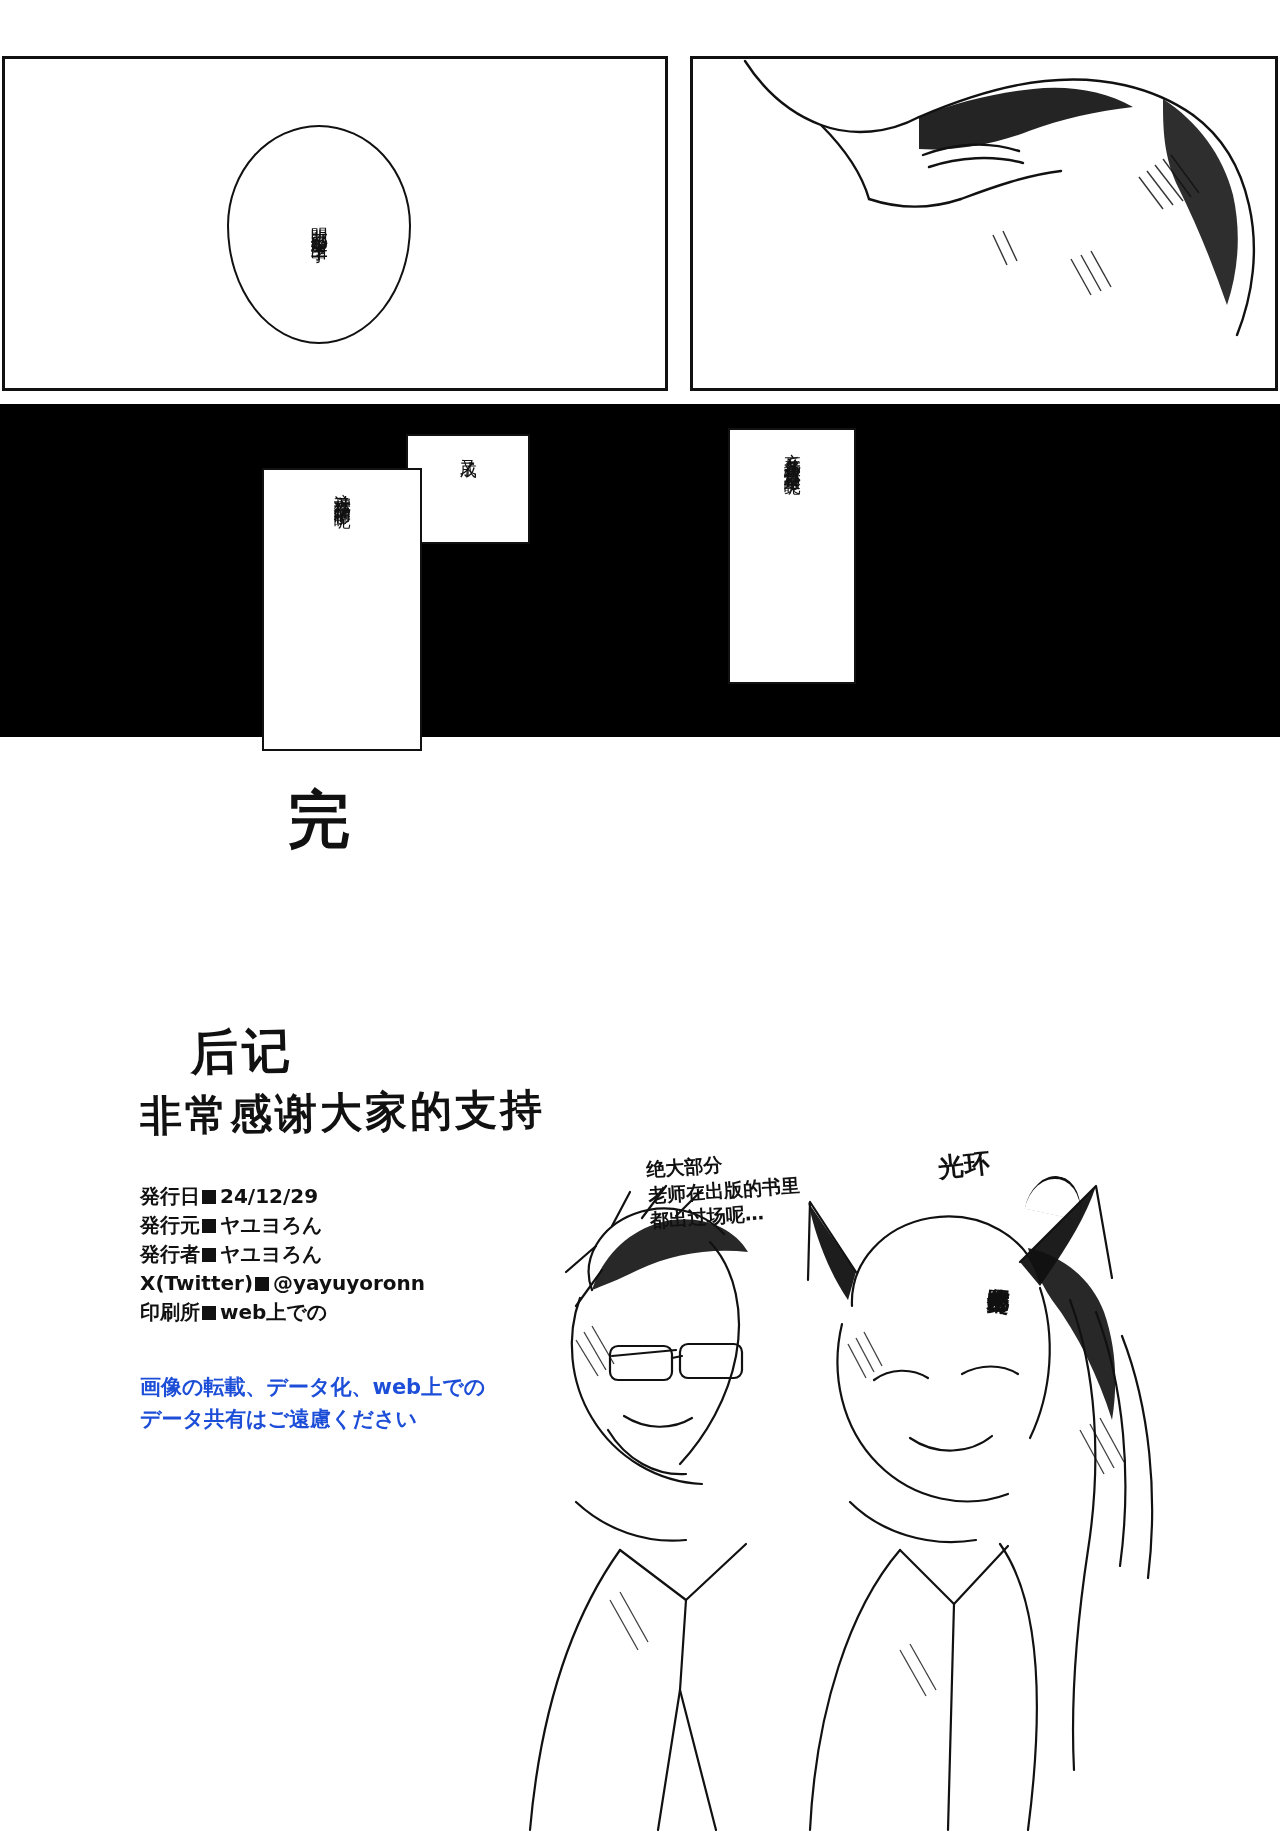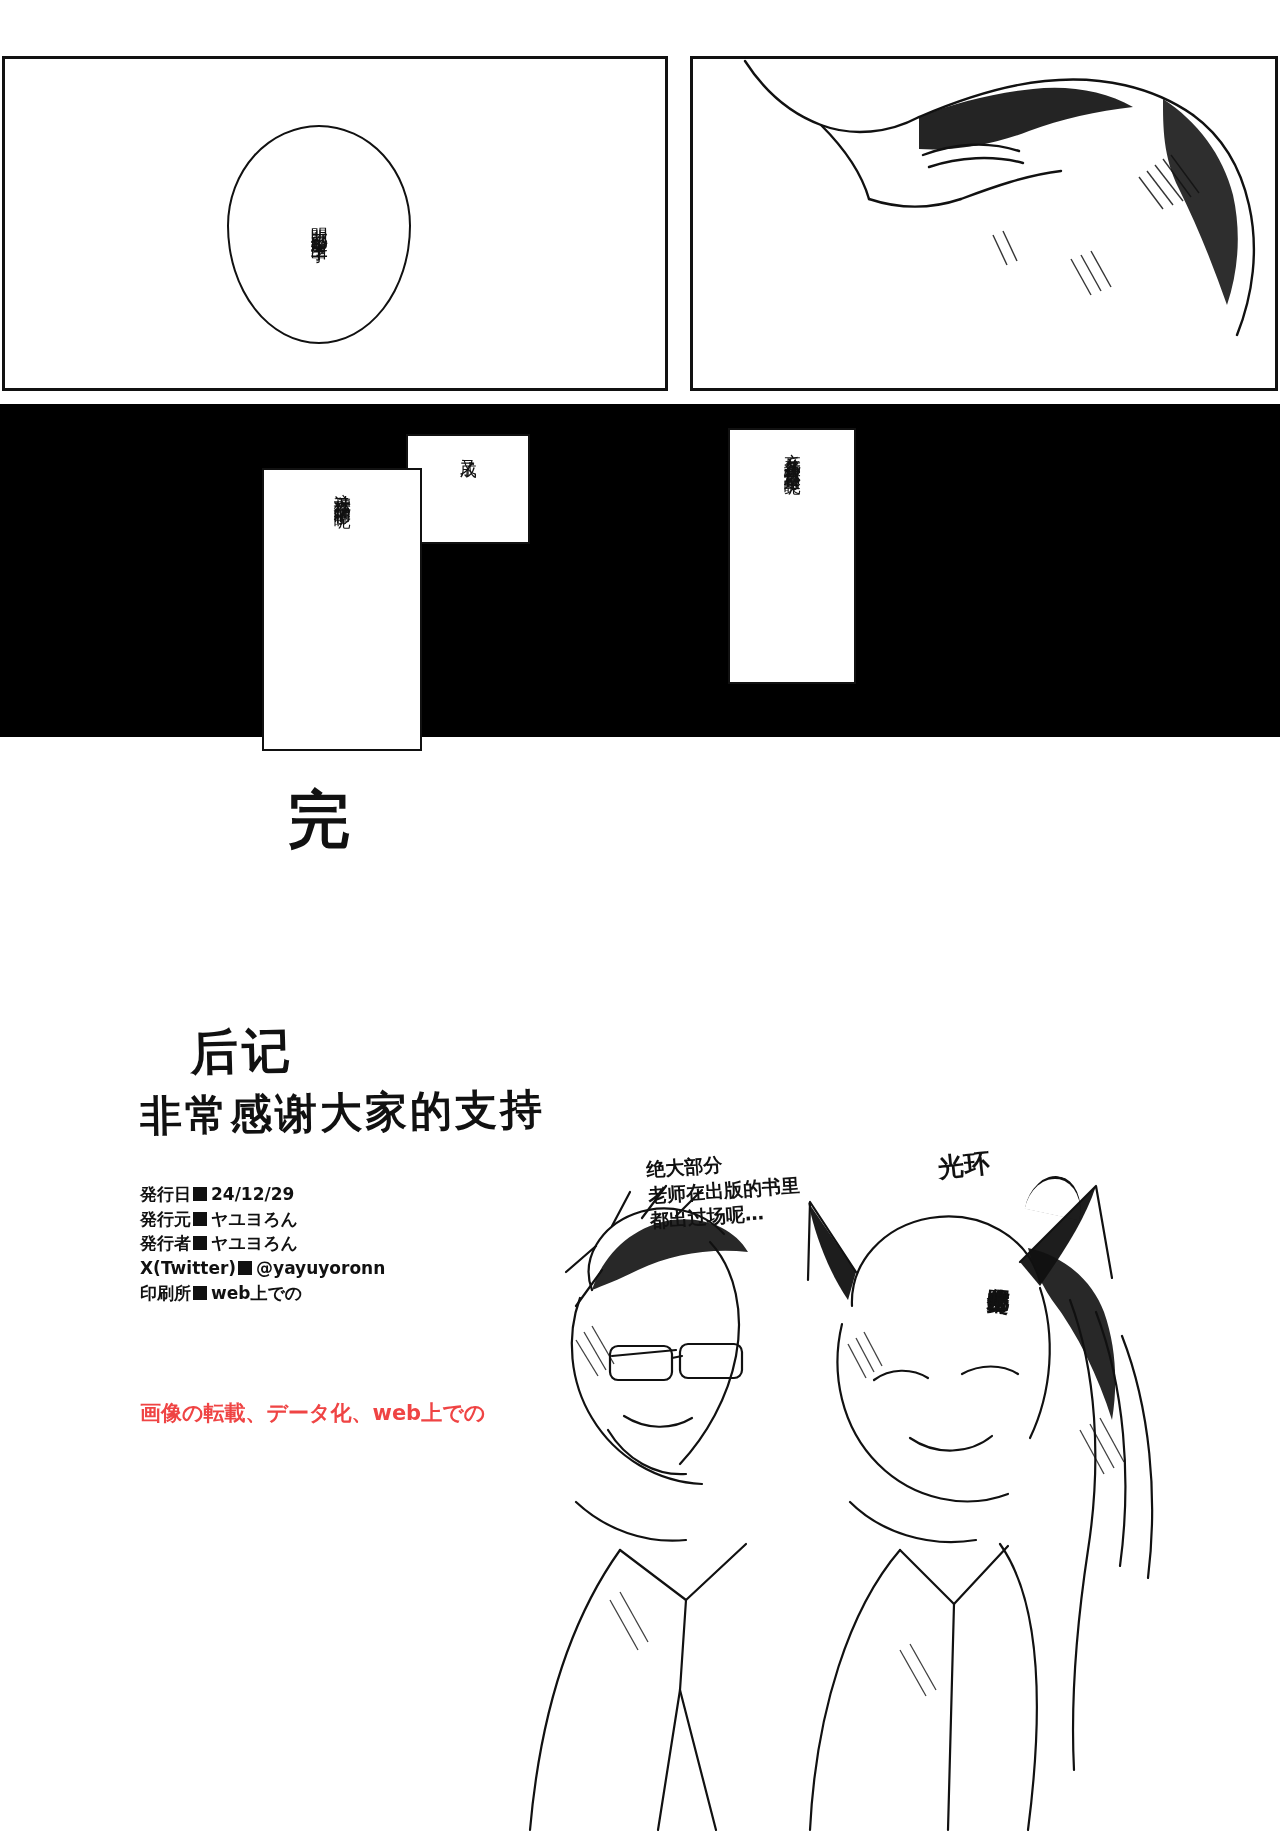--- a/index.html
+++ b/index.html
@@ -110,43 +110,42 @@
     color: #111;
     font-family: "DejaVu Sans", "Liberation Sans", sans-serif;
     letter-spacing: 3px;
     transform: rotate(-1deg);
   }
 
   
   .colophon {
     position: absolute;
     left: 140px; top: 1182px;
-    font-size: 17px;
+    font-size: 20px;
     line-height: 1.45;
     color: #111;
     font-family: "DejaVu Sans", "Liberation Sans", sans-serif;
     font-weight: 700;
   }
   .colophon .row { white-space: nowrap; }
   .sq {
     display: inline-block;
     width: 14px; height: 14px;
     background: #111;
     margin: 0 4px 0 2px;
     vertical-align: -1px;
   }
   .notice {
     position: absolute;
     left: 140px; top: 1372px;
     font-size: 21px;
     line-height: 1.5;
-    color: #ef4444;
-    font-weight: 700;
-    font-family: "DejaVu Sans", "Liberation Sans", sans-serif;
-    margin-top: 26px;
+    color: #1d4ed8;
+    font-weight: 700;
+    font-family: "DejaVu Sans", "Liberation Sans", sans-serif;
   }
 
   
   .hand {
     position: absolute;
     color: #111;
     font-family: "DejaVu Sans", "Liberation Sans", sans-serif;
     font-weight: 700;
   }
   .hand-note-1 { left: 648px; top: 1152px; font-size: 19px; line-height: 1.35; transform: rotate(-4deg); }
@@ -338,15 +337,16 @@
     <div class="row">
       <span>X(Twitter)</span><span class="sq"></span><span>@yayuyoronn</span>
     </div>
     <div class="row">
       <span>印刷所</span><span class="sq"></span><span>web上での</span>
     </div>
   </div>
 
   <div class="notice">
     <div>画像の転載、データ化、web上での</div>
+    <div>データ共有はご遠慮ください</div>
   </div>
 
 </div>
 
 </body></html>

